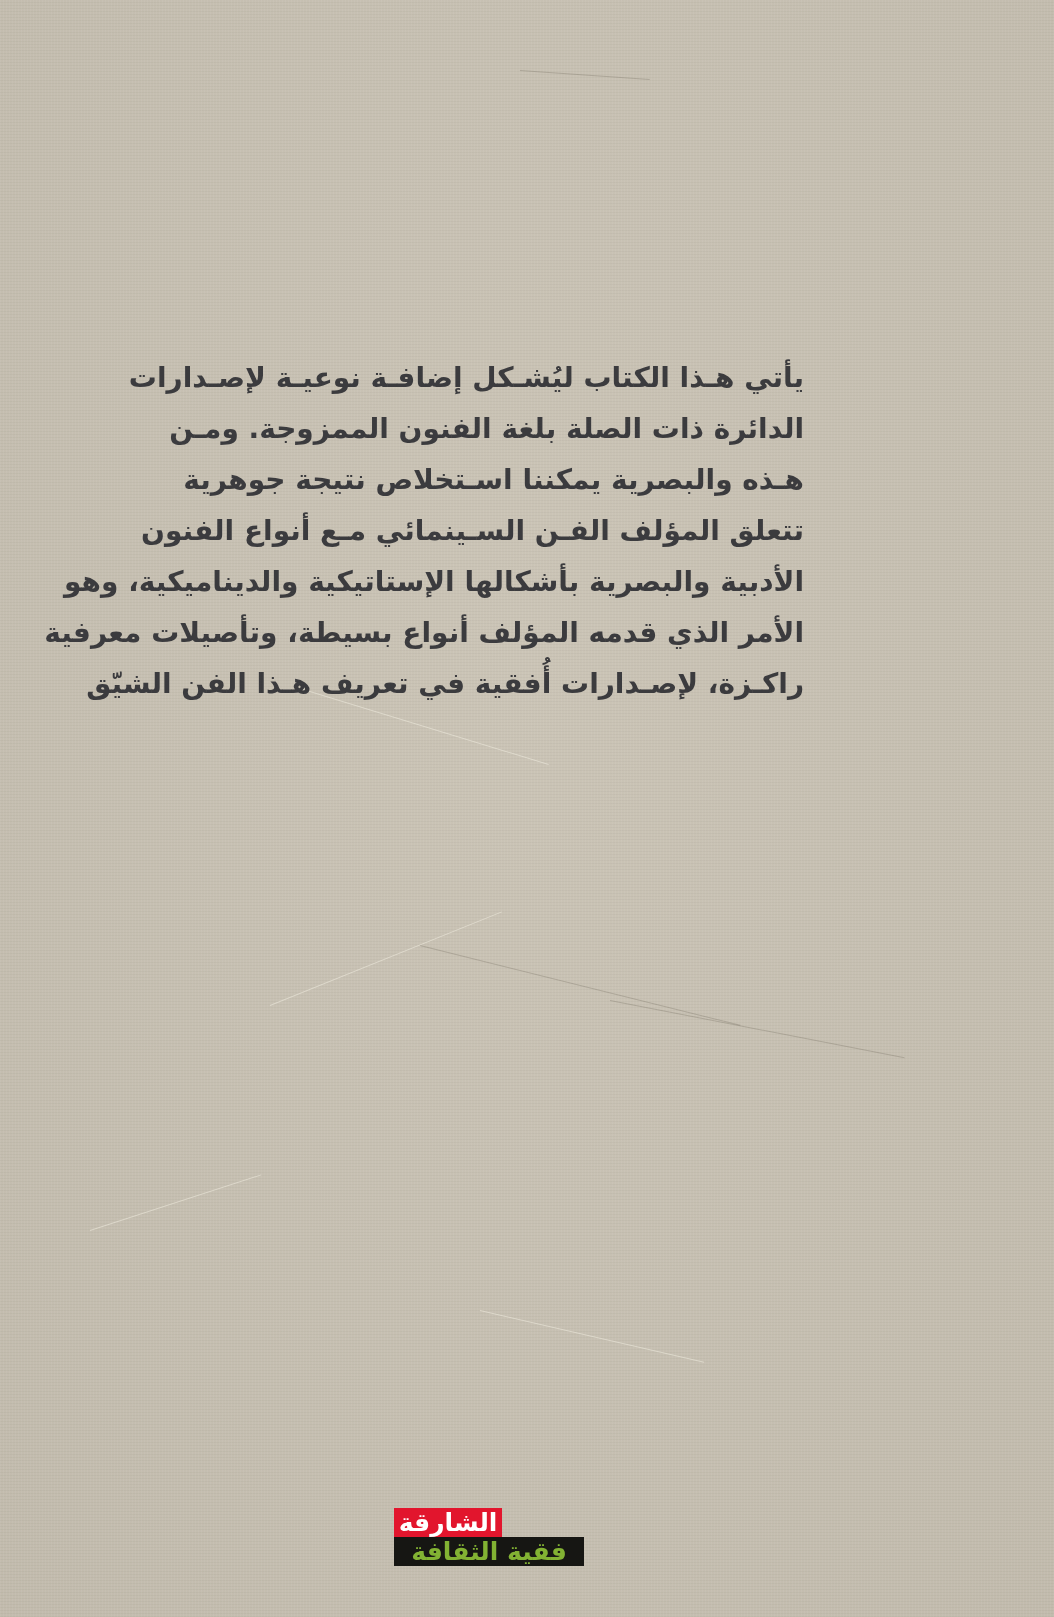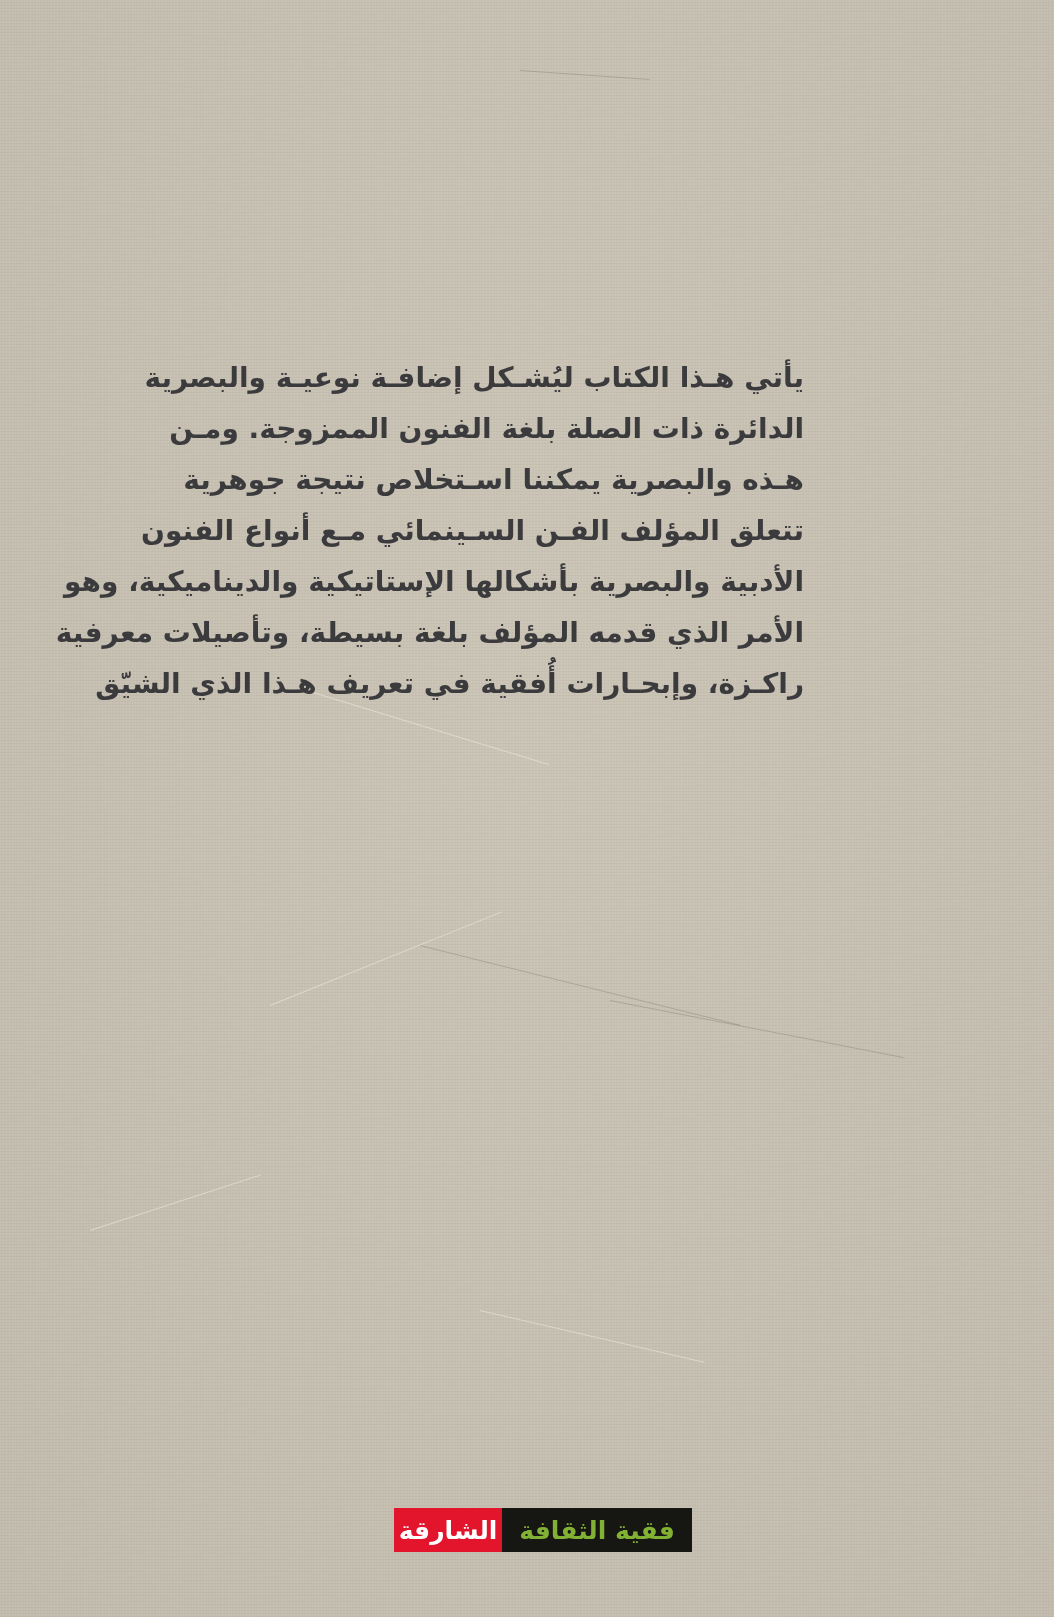--- a/index.html
+++ b/index.html
@@ -61,20 +61,21 @@
     height: 51px;
   }
 
   
   .logo {
     position: absolute;
     left: 394px;
     top: 1508px;
     height: 44px;
     display: flex;
+    flex-direction: column;
   }
   .logo .block {
     height: 44px;
     display: flex;
     align-items: center;
     justify-content: center;
     direction: rtl;
     font-weight: bold;
     font-size: 25px;
     white-space: nowrap;
@@ -97,27 +98,27 @@
 
   <div class="scratch s1"></div>
   <div class="scratch s2"></div>
   <div class="scratch light s3"></div>
   <div class="scratch light s4"></div>
   <div class="scratch light s5"></div>
   <div class="scratch s6"></div>
   <div class="scratch light s7"></div>
 
   <div class="blurb">
-    <div class="line">يأتي هـذا الكتاب ليُشـكل إضافـة نوعيـة والبصرية</div>
+    <div class="line">يأتي هـذا الكتاب ليُشـكل إضافـة نوعيـة لإصـدارات</div>
     <div class="line">الدائرة ذات الصلة بلغة الفنون الممزوجة. ومـن</div>
     <div class="line">هـذه والبصرية يمكننا اسـتخلاص نتيجة جوهرية</div>
     <div class="line">تتعلق المؤلف الفـن السـينمائي مـع أنواع الفنون</div>
     <div class="line">الأدبية والبصرية بأشكالها الإستاتيكية والديناميكية، وهو</div>
-    <div class="line">الأمر الذي قدمه المؤلف بلغة بسيطة، وتأصيلات معرفية</div>
-    <div class="line">راكـزة، وإبحـارات أُفقية في تعريف هـذا الذي الشيّق</div>
+    <div class="line">الأمر الذي قدمه المؤلف أنواع بسيطة، وتأصيلات معرفية</div>
+    <div class="line">راكـزة، لإصـدارات أُفقية في تعريف هـذا الفن الشيّق</div>
   </div>
 
   <div class="logo">
     <div class="block emirate">
       <span>الشارقة</span>
     </div>
     <div class="block department">
       <span>فقية الثقافة</span>
     </div>
   </div>

